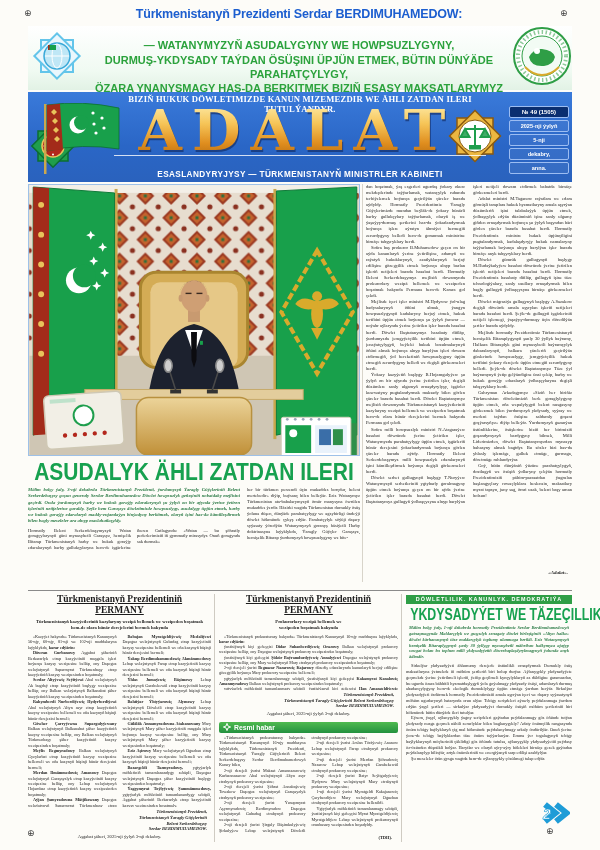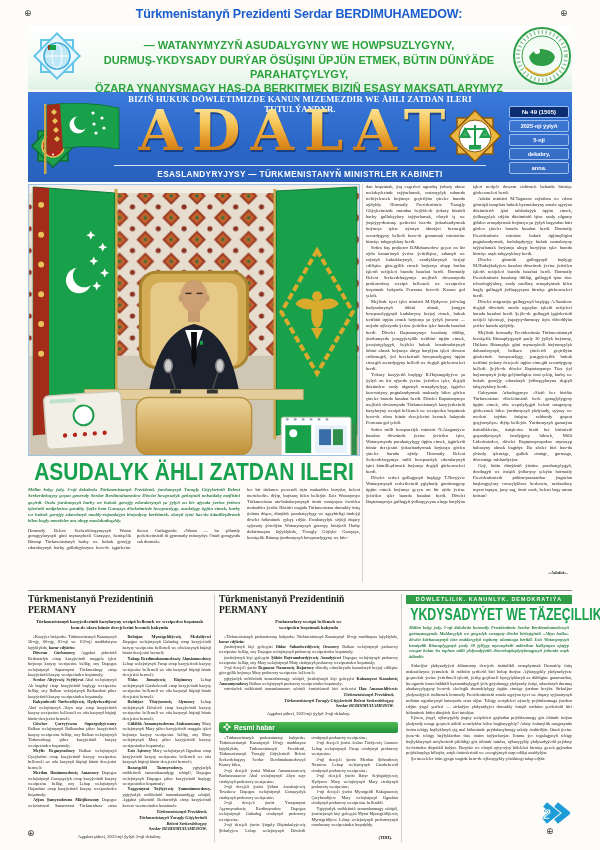--- a/index.html
+++ b/index.html
@@ -22,21 +22,21 @@
     background:linear-gradient(180deg,#3a7ada 0%,#2a66c6 60%,#2a62bd 100%); }
   .mh-slogan { position:absolute; top:2px; left:64px; right:64px; text-align:center; color:#fff;
     font-weight:bold; font-size:8.6px; letter-spacing:0.2px; }
   .mh-title { position:absolute; left:86px; top:9px; width:356px; text-align:center;
     font-family:"DejaVu Serif",serif; font-weight:bold; font-size:56px; line-height:1.05;
     letter-spacing:10px; padding-left:10px; color:#e2a52e;
     background:linear-gradient(180deg,#fdeaa6 5%,#f6c558 38%,#df8d1e 72%,#b36a10 100%);
     -webkit-background-clip:text; background-clip:text; -webkit-text-fill-color:transparent;
     filter:drop-shadow(1.5px 2px 0 rgba(16,38,92,.6)); }
   .mh-founder { position:absolute; bottom:3px; left:86px; right:86px; border-top:1px solid rgba(255,255,255,.8);
-    padding-top:4px; text-align:center; color:#fff; font-family:"Liberation Sans",sans-serif;
+    padding-top:14px; text-align:center; color:#fff; font-family:"Liberation Sans",sans-serif;
     font-weight:bold; font-size:8.2px; letter-spacing:.4px; }
   .mh-flag { position:absolute; left:2px; top:11px; }
   .mh-star { position:absolute; right:66px; top:13px; }
   .mh-dates { position:absolute; right:3px; top:14px; width:60px; display:flex; flex-direction:column; gap:2px;
     font-family:"Liberation Sans",sans-serif; }
   .mh-cell { border:1px solid #9cbdf2; border-radius:2px; color:#fff; font-size:5.6px; font-weight:bold;
     text-align:center; padding:2px 0; background:rgba(255,255,255,.06); }
   .mh-cell.issue { background:#0a2e70; font-size:6px; }
 
   
@@ -60,21 +60,21 @@
   .right-cols p:first-child { text-indent:0; }
   .adalat-sig { position:absolute; left:366px; top:570px; width:202px; text-align:right;
     font-weight:bold; font-style:italic; font-size:5px; }
 
   
   .bottom-band { position:absolute; left:28px; top:590px; width:544px; height:252px;
     border-top:1.5px solid #8a8a8a; display:flex; padding-top:3px; }
   .bb-col1 { width:187px; padding-right:3px; border-right:1px solid #cfcbc2; display:flex; flex-direction:column; }
   .bb-col2 { width:187px; padding:0 3px 0 4px; border-right:1px solid #cfcbc2; display:flex; flex-direction:column; }
   .bb-col3 { width:170px; padding-left:4px; position:relative; }
-  .permany-title { font-weight:bold; font-size:9.5px; line-height:1.15; }
+  .permany-title { text-align:center; font-weight:bold; font-size:9.5px; line-height:1.15;text-decoration:underline; }
   .permany-sub { text-align:center; font-weight:bold; font-size:4.6px; margin:3px 5px; line-height:1.3; }
   .permany-body { flex:1; overflow:hidden; column-count:2; column-gap:6px; font-size:4.2px; line-height:1.3; }
   .permany-body p, .p2-body p, .resmi-body p, .eco-body p { margin:0; text-indent:5px; text-align:justify; }
   .p2-body { height:56px; overflow:hidden; font-size:4.1px; line-height:1.28; }
   .sig { text-align:right; font-size:4.4px; font-weight:bold; font-style:italic; line-height:1.3;
     padding-right:4px; margin-top:2px; }
   .sig p { margin:0; text-indent:0; }
   .dateline { text-align:center; font-size:4.6px; margin:2px 0 3px; }
   .resmi { margin-top:3px; flex:1; display:flex; flex-direction:column; position:relative; }
   .resmi-bar { height:11px; flex:0 0 auto; background:linear-gradient(180deg,#4fba4f,#23913f); border-radius:2px;
@@ -110,21 +110,21 @@
         <circle cx="29" cy="29" r="13" fill="#bfe7f6" stroke="#3aa9d8" stroke-width="1.5"></circle>
         <ellipse cx="29" cy="29" rx="5" ry="12" fill="none" stroke="#ffffff" stroke-width="1"></ellipse>
         <line x1="17" y1="29" x2="41" y2="29" stroke="#ffffff" stroke-width="1"></line>
         <rect x="20" y="18" width="8" height="5" fill="#18a04b"></rect>
         <rect x="20" y="18" width="1.6" height="5" fill="#a32b1a"></rect>
       </svg>
     </div>
     <div class="qh-text">
       <div class="qh-line1">Türkmenistanyň Prezidenti Serdar BERDIMUHAMEDOW:</div>
       <div class="qh-line2">— WATANYMYZYŇ ASUDALYGYNY WE HOWPSUZLYGYNY,</div>
-      <div class="qh-line2">DURMUŞ-YKDYSADY DURÝAR ÖSÜŞINI ÜPJÜN ETMEK, BÜTIN DÜNÝÄDE PARAHATÇYLYGY,</div>
+      <div class="qh-line2">DURMUŞ-YKDYSADY TAÝDAN ÖSÜŞINI ÜPJÜN ETMEK, BÜTIN DÜNÝÄDE PARAHATÇYLYGY,</div>
       <div class="qh-line2">ÖZARA YNANYŞMAGY HAS-DA BERKITMEK BIZIŇ ESASY MAKSATLARYMYZ BOLUP BIZIŇ.</div>
     </div>
     <div class="qh-emblem">
       <svg width="60" height="60" viewBox="0 0 60 60">
         <circle cx="30" cy="30" r="28" fill="#ffffff" stroke="#2f9e46" stroke-width="2"></circle>
         <circle cx="30" cy="30" r="24" fill="none" stroke="#2f9e46" stroke-width="4" stroke-dasharray="1.5 2.5" opacity=".55"></circle>
         <circle cx="30" cy="30" r="20" fill="#f2fbf4" stroke="#2f9e46" stroke-width="1"></circle>
         <path d="M17,31 q5,-9 13,-8 q11,1 13,8 q-2,8 -11,9 q-13,1 -15,-9 Z" fill="#2f9e46"></path>
         <circle cx="25" cy="25" r="3" fill="#ffffff"></circle>
         <path d="M13,41 q9,9 19,8" stroke="#d9aa2c" stroke-width="2" fill="none"></path>

